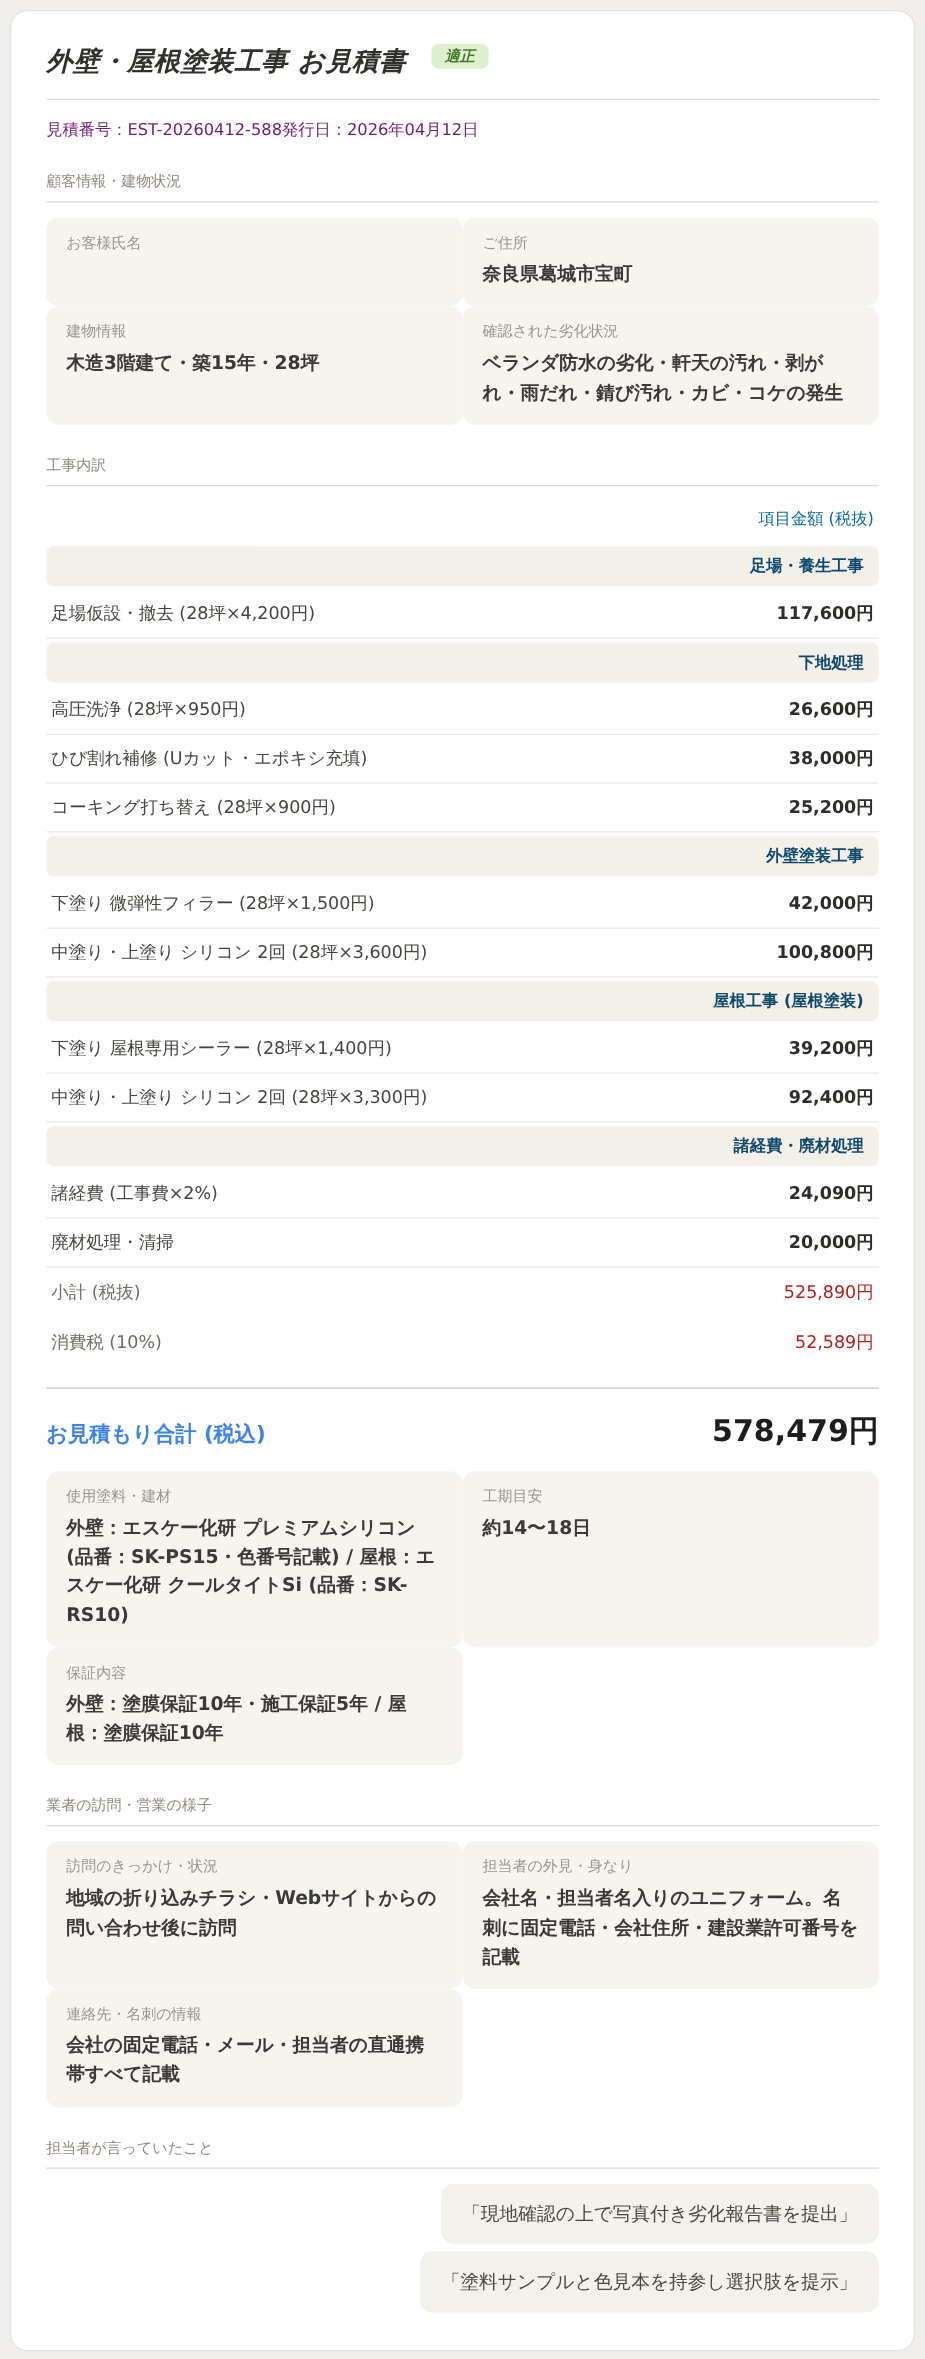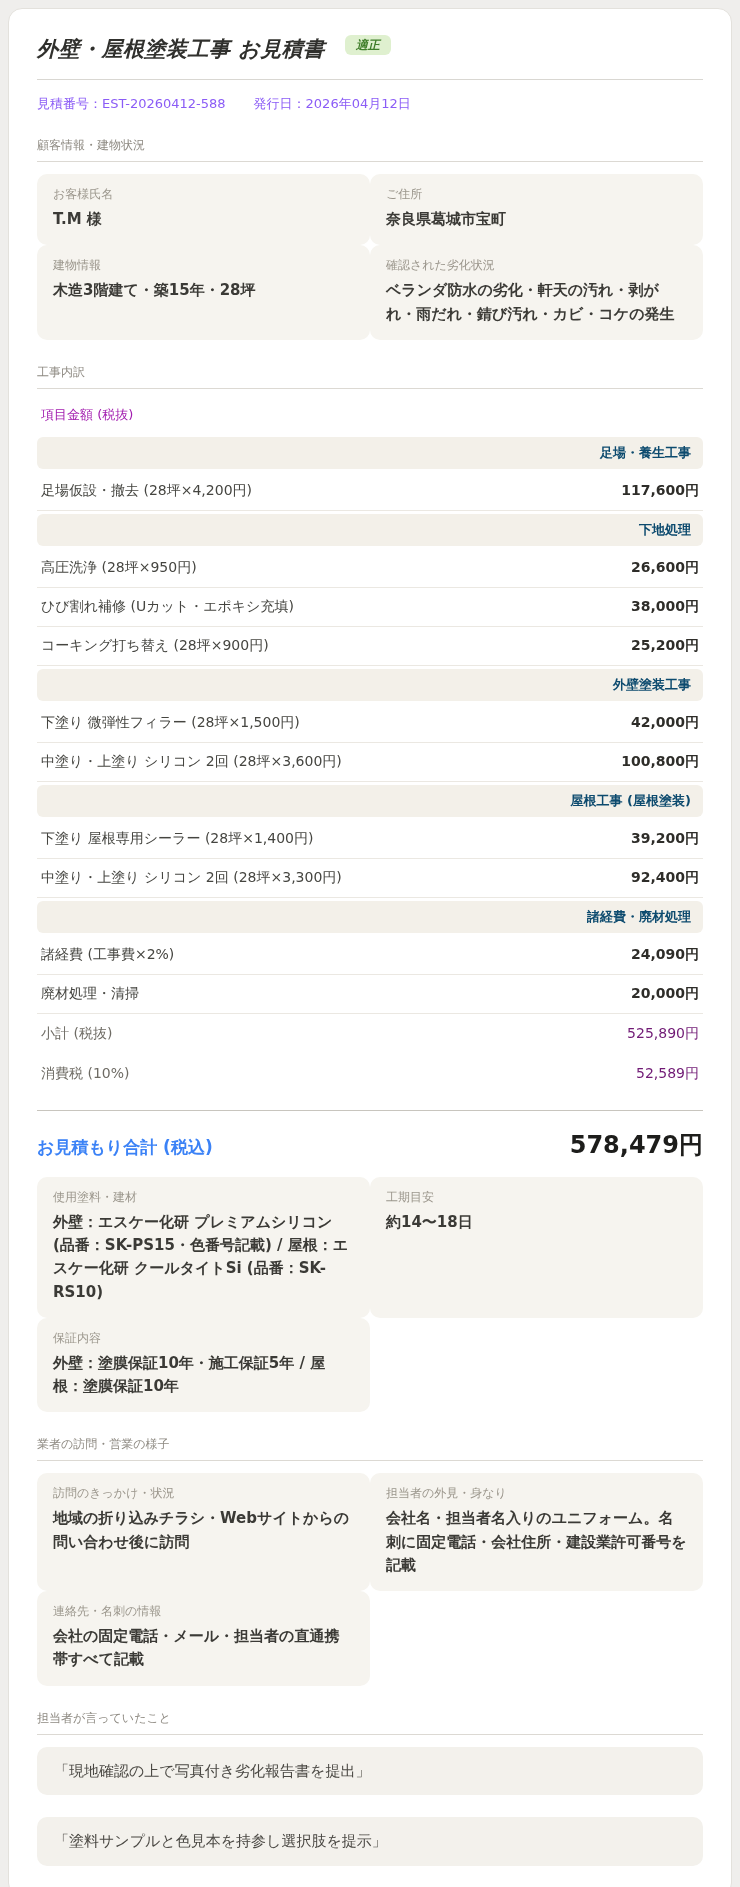--- a/index.html
+++ b/index.html
@@ -25,21 +25,21 @@
     display: inline-block;
     background: #dff0cf;
     color: #3f7d2a;
     font-size: 12px;
     font-weight: 700;
     padding: 4px 11px;
     border-radius: 6px;
     line-height: 1;
   }
   .title-divider { border-bottom: 1px solid #d9d7d2; margin-top: 16px; }
-  .meta { margin-top: 15px; font-size: 13px; color: #8b5cf6; display: flex; gap: 28px; }
+  .meta { margin-top: 15px; font-size: 13px; color: #701a75; display: flex; }
 
   
   .section-label {
     margin-top: 24px;
     font-size: 12px;
     color: #8e8a82;
     padding-bottom: 7px;
     border-bottom: 1px solid #dcd9d3;
   }
 
@@ -49,22 +49,22 @@
     background: #f6f4ef;
     border-radius: 10px;
     padding: 12px 16px 14px;
   }
   .card-label { font-size: 12px; color: #9b968c; margin-bottom: 5px; }
   .card-value { font-size: 15px; font-weight: 700; color: #3b3a36; line-height: 1.55; }
 
   
   .table { margin-top: 6px; }
   .t-head {
-    display: flex; justify-content: flex-start;
-    font-size: 13px; color: #a21caf;
+    display: flex; justify-content: flex-end;
+    font-size: 13px; color: #0369a1;
     padding: 11px 4px 10px;
   }
   .t-row.group {
     background: #f3f0e9;
     border-radius: 6px;
     padding: 7px 12px;
     text-align: right;
     font-size: 13px;
     font-weight: 600;
     color: #0c4a6e;
@@ -75,33 +75,33 @@
     padding: 10px 4px;
     border-bottom: 1px solid #ebe8e2;
   }
   .i-name { font-size: 14px; color: #454540; }
   .i-amt  { font-size: 14px; font-weight: 700; color: #2e2d29; white-space: nowrap; }
   .t-row.sum {
     display: flex; justify-content: space-between; 
     padding: 11px 4px;
   }
   .s-name { font-size: 14px; color: #6e6b64; }
-  .s-amt  { font-size: 14px; color: #701a75; }
+  .s-amt  { font-size: 14px; color: #b91c1c; }
 
   
   .total-divider { border-top: 1px solid #c8c5be; margin-top: 16px; }
   .total-row {
     display: flex; justify-content: space-between; align-items: baseline;
     padding: 18px 0 4px;
   }
   .total-label { font-size: 17px; font-weight: 600; color: #3b82f6; }
   .total-amount { font-size: 24px; font-weight: 800; color: #1d1d1b; }
 
   
-  .quotes { margin-top: 12px; display: flex; flex-direction: column; gap: 22px; }
+  .quotes { margin-top: 12px; display: flex; flex-direction: column; gap: 6px; align-items: flex-end; }
   .quote {
     background: #f3f1ec;
     border-radius: 10px;
     padding: 13px 17px;
     font-size: 15px;
     color: #4a4843;
     font-weight: 500;
     line-height: 1.5;
   }
 </style>
@@ -117,21 +117,20 @@
   <div class="title-divider"></div>
   <div class="meta">
     <span>見積番号：EST-20260412-588</span>
     <span>発行日：2026年04月12日</span>
   </div>
 
   <div class="section-label">顧客情報・建物状況</div>
   <div class="grid">
     <div class="card">
       <div class="card-label">お客様氏名</div>
-      <div class="card-value">T.M 様</div>
     </div>
     <div class="card">
       <div class="card-label">ご住所</div>
       <div class="card-value">奈良県葛城市宝町</div>
     </div>
     <div class="card">
       <div class="card-label">建物情報</div>
       <div class="card-value">木造3階建て・築15年・28坪</div>
     </div>
     <div class="card">

